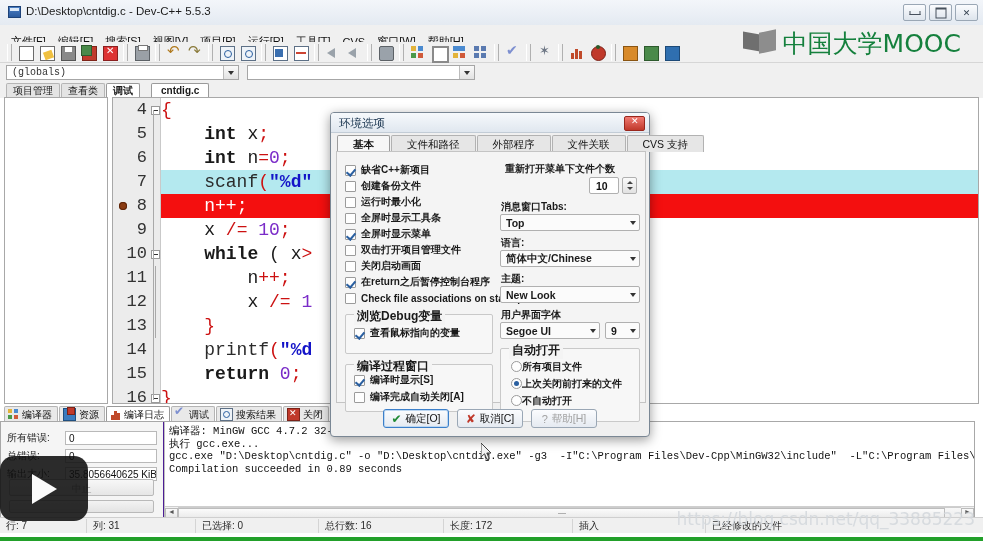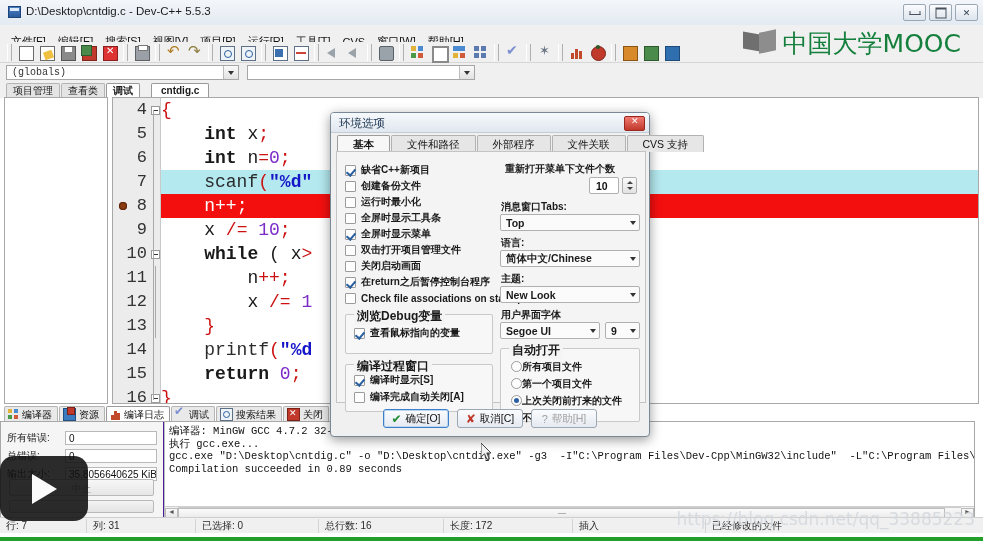--- a/index.html
+++ b/index.html
@@ -758,24 +758,20 @@
         <span class="ar"></span>
       </div>
 
       <div class="grp" style="left:163px;top:196px;width:140px;height:74px;">
         <span class="grp-title">自动打开</span>
         <div class="rrow" style="margin:9px 0 0 10px;">
           <span class="radio"></span>
           <span class="rlabel">所有项目文件</span>
         </div>
         <div class="rrow" style="margin:0 0 0 10px;">
-          <span class="radio"></span>
-          <span class="rlabel">第一个项目文件</span>
-        </div>
-        <div class="rrow" style="margin:0 0 0 10px;">
           <span class="radio on"></span>
           <span class="rlabel">上次关闭前打来的文件</span>
         </div>
         <div class="rrow" style="margin:0 0 0 10px;">
           <span class="radio"></span>
           <span class="rlabel">不自动打开</span>
         </div>
       </div>
     </div>
 

